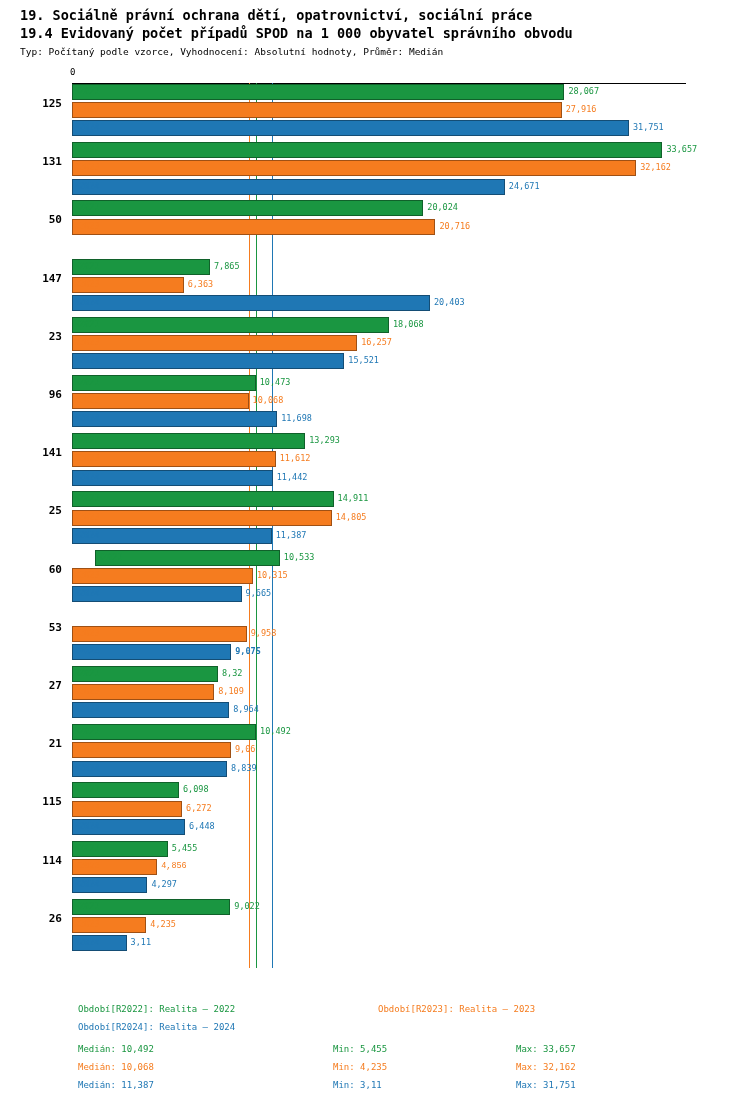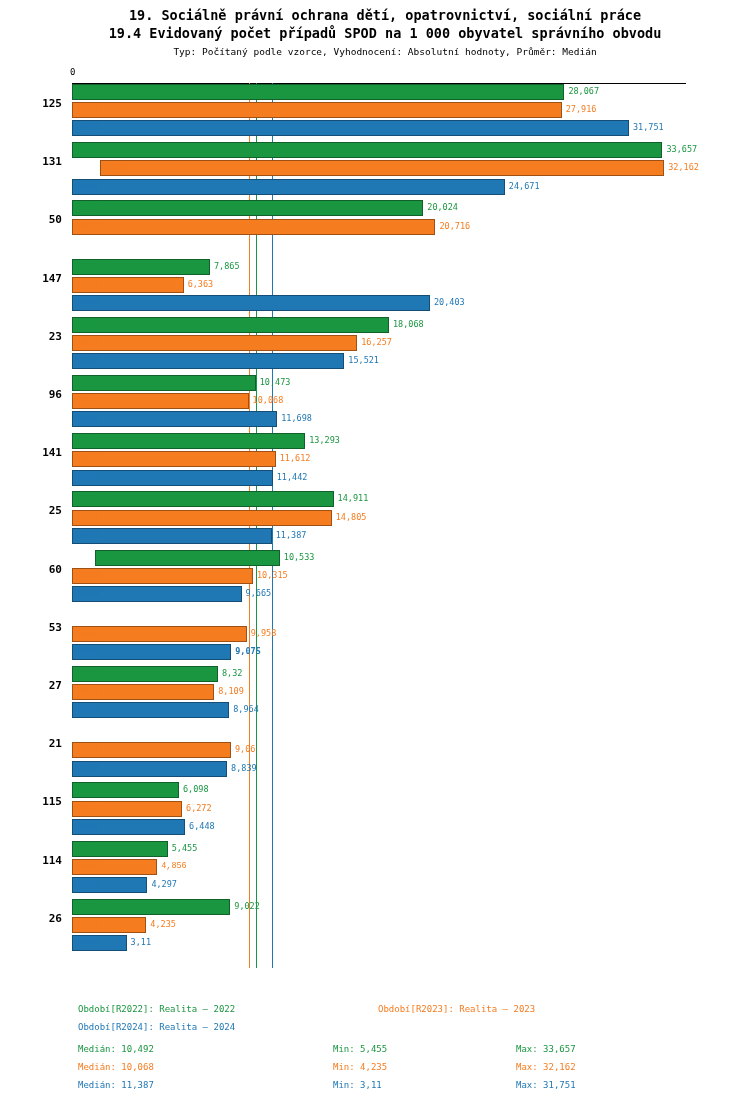--- a/index.html
+++ b/index.html
@@ -10,21 +10,20 @@
   body {
     width: 750px;
     height: 1112px;
     font-family: "DejaVu Sans Mono", monospace;
     color: #000000;
     position: relative;
     overflow: hidden;
   }
   .title-block {
     padding: 6px 0 0 20px;
-    text-align: center;
   }
   .title1, .title2 {
     font-size: 13.5px;
     font-weight: bold;
     line-height: 18px;
     white-space: nowrap;
   }
   .subtitle {
     font-size: 9.5px;
     line-height: 14px;
@@ -157,21 +156,21 @@
           <div class="bar-val" style="color: rgb(31, 119, 180); left: 561.003px;">31,751</div>
         </div>
       </div>
       <div class="group" style="top: 58.2px; height: 58.2px;">
         <div class="grp-label">131</div>
         <div class="bar-row" style="top: 0px;">
           <div class="bar" style="width: 590.44px; background: rgb(26, 150, 65);"></div>
           <div class="bar-tag" style="color: rgb(26, 150, 65);">R2022</div>
           <div class="bar-val" style="color: rgb(26, 150, 65); left: 594.44px;">33,657</div>
         </div>
-        <div class="bar-row" style="top: 18.2px; margin-left: 28px;">
+        <div class="bar-row" style="top: 18.2px;">
           <div class="bar" style="width: 564.213px; background: rgb(245, 124, 31);"></div>
           <div class="bar-tag" style="color: rgb(245, 124, 31);">R2023</div>
           <div class="bar-val" style="color: rgb(245, 124, 31); left: 568.213px;">32,162</div>
         </div>
         <div class="bar-row" style="top: 36.4px;">
           <div class="bar" style="width: 432.8px; background: rgb(31, 119, 180);"></div>
           <div class="bar-tag" style="color: rgb(31, 119, 180);">R2024</div>
           <div class="bar-val" style="color: rgb(31, 119, 180); left: 436.8px;">24,671</div>
         </div>
       </div>
@@ -322,20 +321,25 @@
           <div class="bar-val" style="color: rgb(245, 124, 31); left: 146.255px;">8,109</div>
         </div>
         <div class="bar-row" style="top: 36.4px;">
           <div class="bar" style="width: 157.254px; background: rgb(31, 119, 180);"></div>
           <div class="bar-tag" style="color: rgb(31, 119, 180);">R2024</div>
           <div class="bar-val" style="color: rgb(31, 119, 180); left: 161.254px;">8,964</div>
         </div>
       </div>
       <div class="group" style="top: 640.2px; height: 58.2px;">
         <div class="grp-label">21</div>
+        <div class="bar-row" style="top: 0px;">
+          <div class="bar" style="width: 184.06px; background: rgb(26, 150, 65);"></div>
+          <div class="bar-tag" style="color: rgb(26, 150, 65);">R2022</div>
+          <div class="bar-val" style="color: rgb(26, 150, 65); left: 188.06px;">10,492</div>
+        </div>
         <div class="bar-row" style="top: 18.2px;">
           <div class="bar" style="width: 158.938px; background: rgb(245, 124, 31);"></div>
           <div class="bar-tag" style="color: rgb(245, 124, 31);">R2023</div>
           <div class="bar-val" style="color: rgb(245, 124, 31); left: 162.938px;">9,06</div>
         </div>
         <div class="bar-row" style="top: 36.4px;">
           <div class="bar" style="width: 155.061px; background: rgb(31, 119, 180);"></div>
           <div class="bar-tag" style="color: rgb(31, 119, 180);">R2024</div>
           <div class="bar-val" style="color: rgb(31, 119, 180); left: 159.061px;">8,839</div>
         </div>

